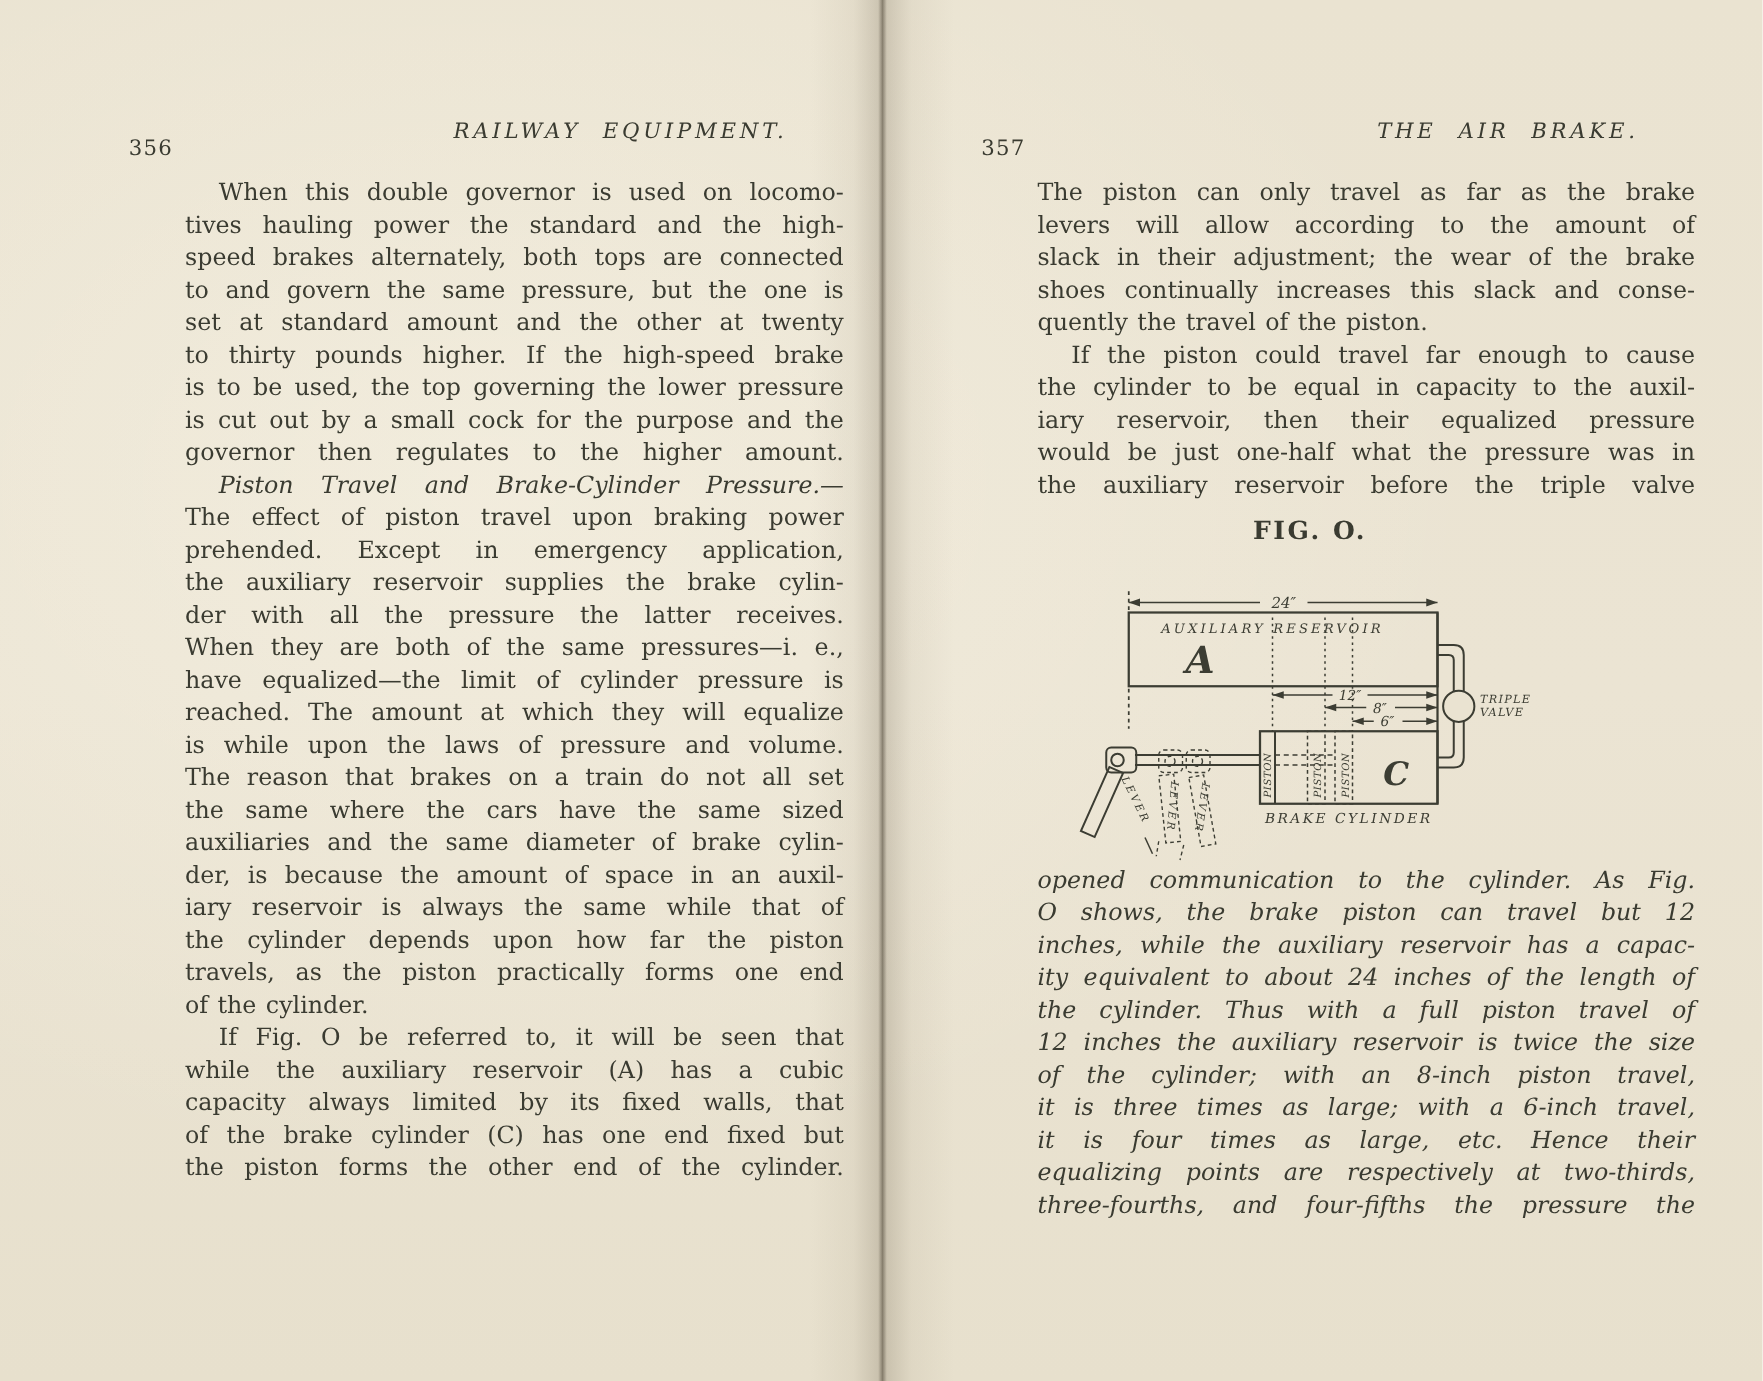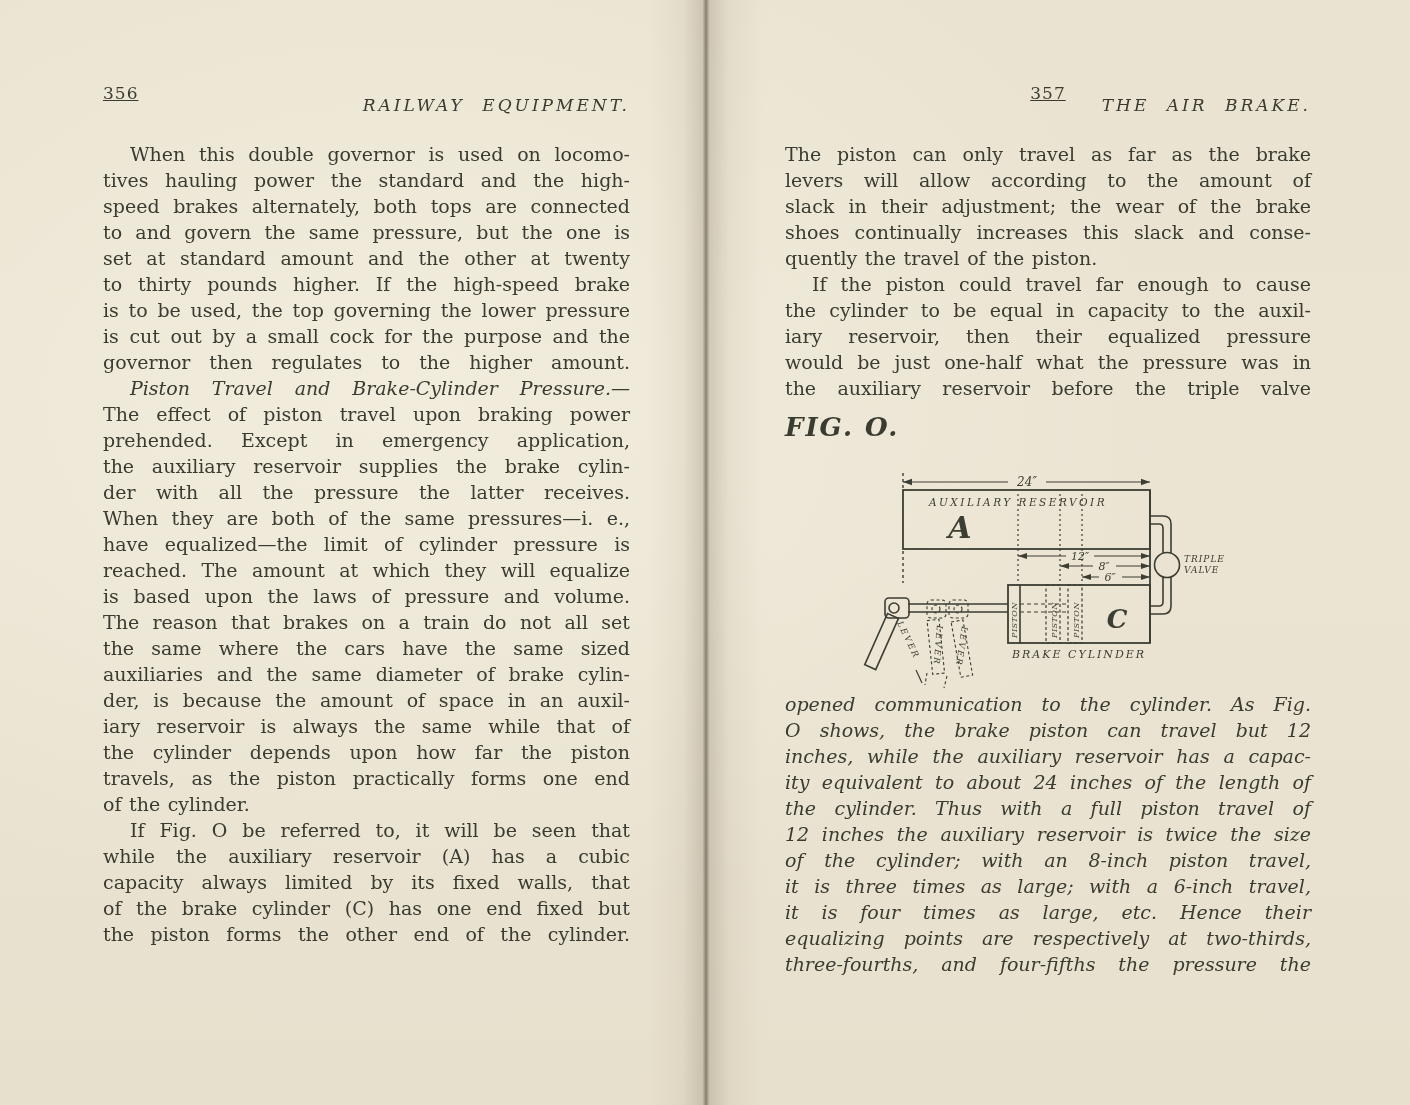--- a/index.html
+++ b/index.html
@@ -12,47 +12,47 @@
     color:#3a3b31;
   }
   .gutter {
     position:absolute; left:648px; top:0; width:116px; height:1105px;
     background:linear-gradient(90deg,
       rgba(110,96,70,0) 0%, rgba(110,96,70,0.07) 30%,
       rgba(85,72,50,0.20) 47%, rgba(55,46,30,0.55) 50%,
       rgba(85,72,50,0.20) 53%, rgba(110,96,70,0.07) 70%,
       rgba(110,96,70,0) 100%);
   }
-  .pageno { position:absolute; top:82px; font-size:17px; line-height:22px; letter-spacing:1px;text-decoration:underline; }
+  .pageno { position:absolute; top:108px; font-size:17px; line-height:22px; letter-spacing:1px; }
   .rtitle {
     position:absolute; top:94px; font-size:17px; line-height:22px;
     font-style:italic; letter-spacing:3px; word-spacing:9px; text-align:right;
   }
   #pn-left  { left:103px; }
   #rt-left  { left:103px;  width:527px; }
   #rt-right { left:785px;  width:526px; }
-  #pn-right { left:785px;  width:526px; text-align:center; }
-
-  .blk { position:absolute; }
+  #pn-right { left:785px;  width:526px; text-align:left; }
+
+  .blk { position:absolute;margin-left:45px; }
   #blk-left  { left:103px; top:141px; width:527px; }
   #blk-r1    { left:785px; top:141px; width:526px; }
   #blk-r2    { left:785px; top:691px; width:526px;font-style:italic; }
 
   .ln {
     height:26px; line-height:26px; font-size:19px;
     text-align:justify; word-spacing:1.5px; white-space:normal;
   }
   .jl   { text-align-last:justify; }
   .last { text-align-last:left; }
   .ind  { text-indent:27px; }
   .ital { font-style:italic; }
 
   .fig-title {
-    position:absolute; left:785px; top:412px; width:526px; 
-    font-size:26px; font-weight:bold; font-style:italic; letter-spacing:2px;
+    position:absolute; left:785px; top:412px; width:526px; text-align:center;
+    font-size:20px; font-weight:bold; letter-spacing:2px;
   }
   svg.figure { position:absolute; left:860px; top:452px; }
   svg.figure .stroke { stroke:#3c3d33; fill:none; }
   svg.figure text { fill:#3c3d33; font-family:"DejaVu Serif", serif; }
 </style>
 </head>
 <body>
 
 <div class="gutter"></div>
 
@@ -71,21 +71,21 @@
   <div class="ln jl">governor then regulates to the higher amount.</div>
 
   <div class="ln jl ind ital">Piston Travel and Brake-Cylinder Pressure.—</div>
   <div class="ln jl">The effect of piston travel upon braking power</div>
   <div class="ln jl">prehended. Except in emergency application,</div>
   <div class="ln jl">the auxiliary reservoir supplies the brake cylin-</div>
   <div class="ln jl">der with all the pressure the latter receives.</div>
   <div class="ln jl">When they are both of the same pressures—i. e.,</div>
   <div class="ln jl">have equalized—the limit of cylinder pressure is</div>
   <div class="ln jl">reached. The amount at which they will equalize</div>
-  <div class="ln jl">is based upon the laws of pressure and volume.</div>
+  <div class="ln jl">is while upon the laws of pressure and volume.</div>
   <div class="ln jl">The reason that brakes on a train do not all set</div>
   <div class="ln jl">the same where the cars have the same sized</div>
   <div class="ln jl">auxiliaries and the same diameter of brake cylin-</div>
   <div class="ln jl">der, is because the amount of space in an auxil-</div>
   <div class="ln jl">iary reservoir is always the same while that of</div>
   <div class="ln jl">the cylinder depends upon how far the piston</div>
   <div class="ln jl">travels, as the piston practically forms one end</div>
   <div class="ln last">of the cylinder.</div>
 
   <div class="ln jl ind">If Fig. O be referred to, it will be seen that</div>

